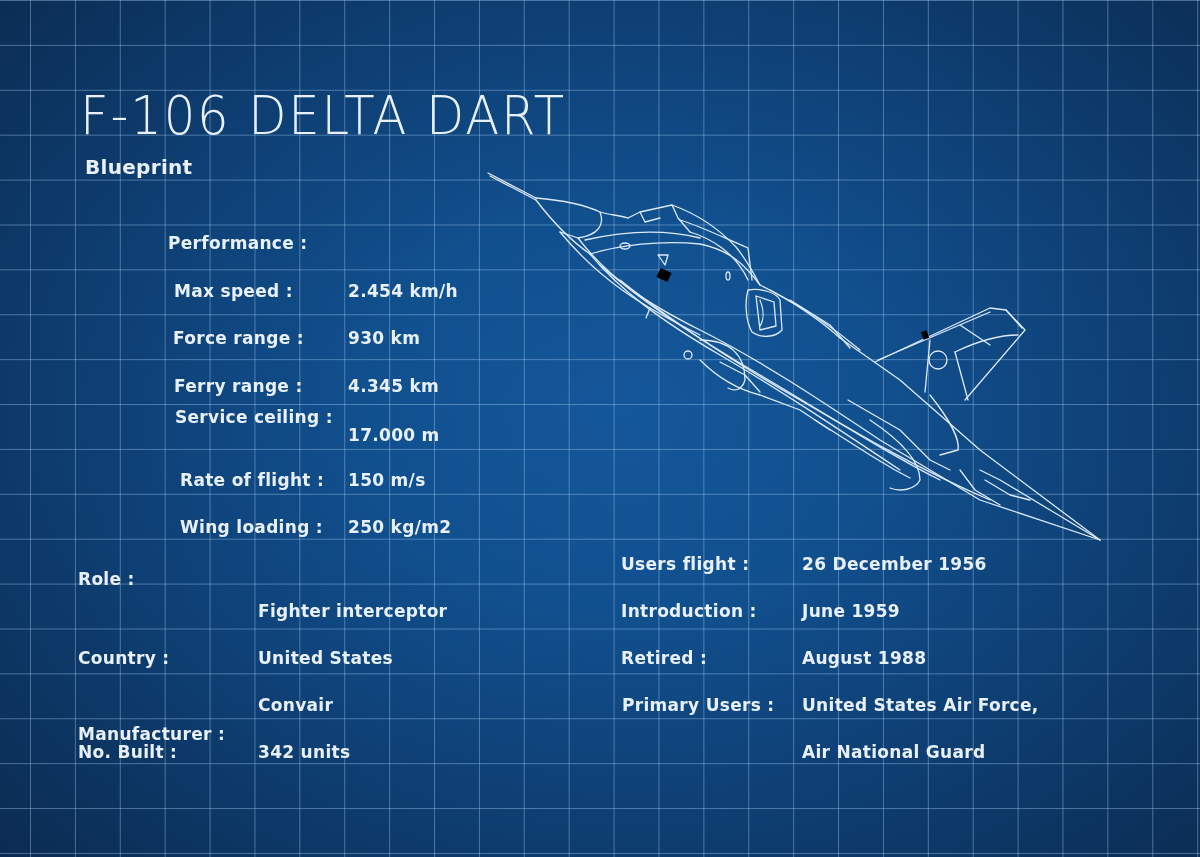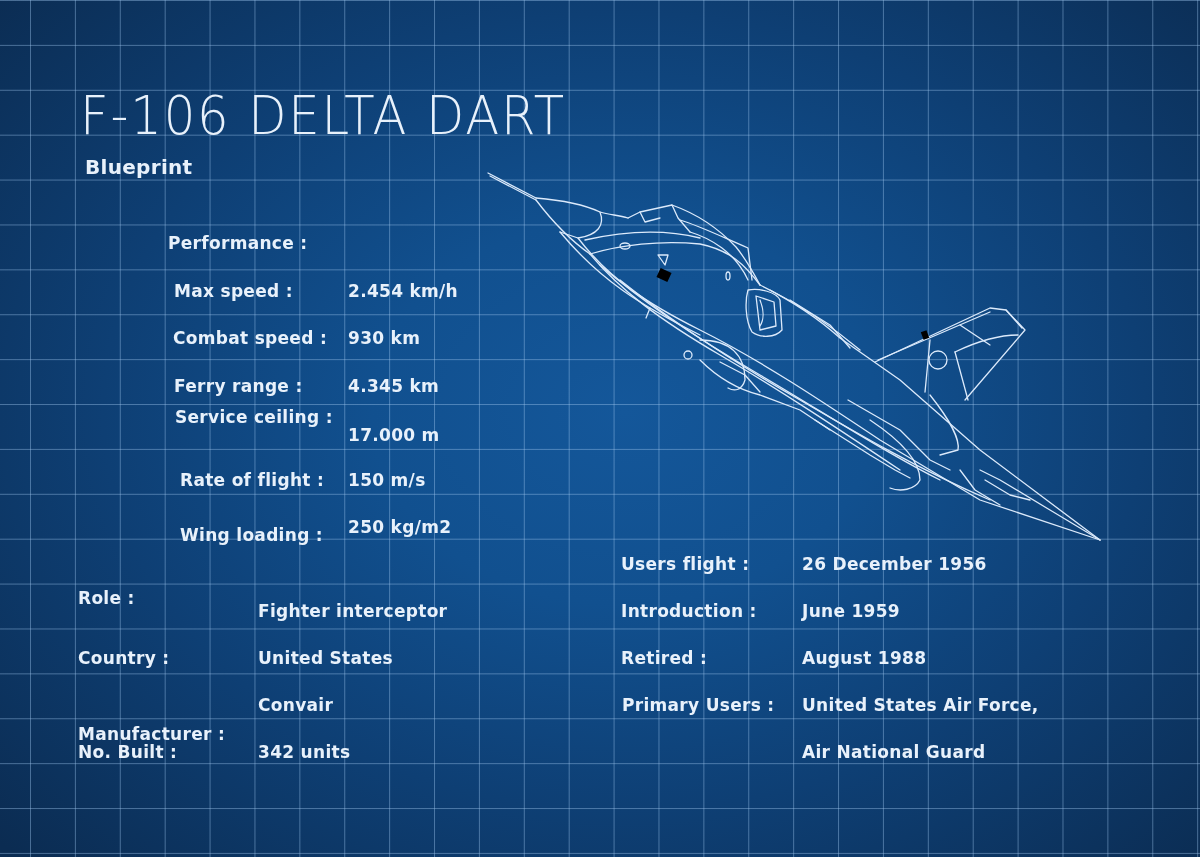--- a/index.html
+++ b/index.html
@@ -41,38 +41,38 @@
 
 <div class="txt title">F-106 DELTA DART</div>
 <div class="txt subtitle">Blueprint</div>
 
 <div>
   <div class="txt lbl" style="left:168px; top:233px;">Performance :</div>
 
   <div class="txt lbl" style="left:174px; top:281px;">Max speed :</div>
   <div class="txt val" style="left:348px; top:281px;">2.454 km/h</div>
 
-  <div class="txt lbl" style="left:173px; top:328px;">Combat speed :</div>
+  <div class="txt lbl" style="left:173px; top:328px;">Force range :</div>
   <div class="txt val" style="left:348px; top:328px;">930 km</div>
 
   <div class="txt lbl" style="left:174px; top:376px;">Ferry range :</div>
   <div class="txt val" style="left:348px; top:376px;">4.345 km</div>
 
   <div class="txt lbl" style="left:175px; top:407px;">Service ceiling :</div>
   <div class="txt val" style="left:348px; top:405px;margin-top:20px;">17.000 m</div>
 
   <div class="txt lbl" style="left:180px; top:470px;">Rate of flight :</div>
   <div class="txt val" style="left:348px; top:470px;">150 m/s</div>
 
-  <div class="txt lbl" style="left:180px; top:517px;margin-top:8px;">Wing loading :</div>
+  <div class="txt lbl" style="left:180px; top:517px;">Wing loading :</div>
   <div class="txt val" style="left:348px; top:517px;">250 kg/m2</div>
 </div>
 
 <div>
-  <div class="txt lbl" style="left:78px; top:588px;">Role :</div>
+  <div class="txt lbl" style="left:78px; top:569px;">Role :</div>
   <div class="txt val" style="left:258px; top:601px;">Fighter interceptor</div>
 
   <div class="txt lbl" style="left:78px; top:648px;">Country :</div>
   <div class="txt val" style="left:258px; top:648px;">United States</div>
 
   <div class="txt lbl" style="left:78px; top:695px;margin-top:29px;">Manufacturer :</div>
   <div class="txt val" style="left:258px; top:695px;">Convair</div>
 
   <div class="txt lbl" style="left:78px; top:742px;">No. Built :</div>
   <div class="txt val" style="left:258px; top:742px;">342 units</div>

